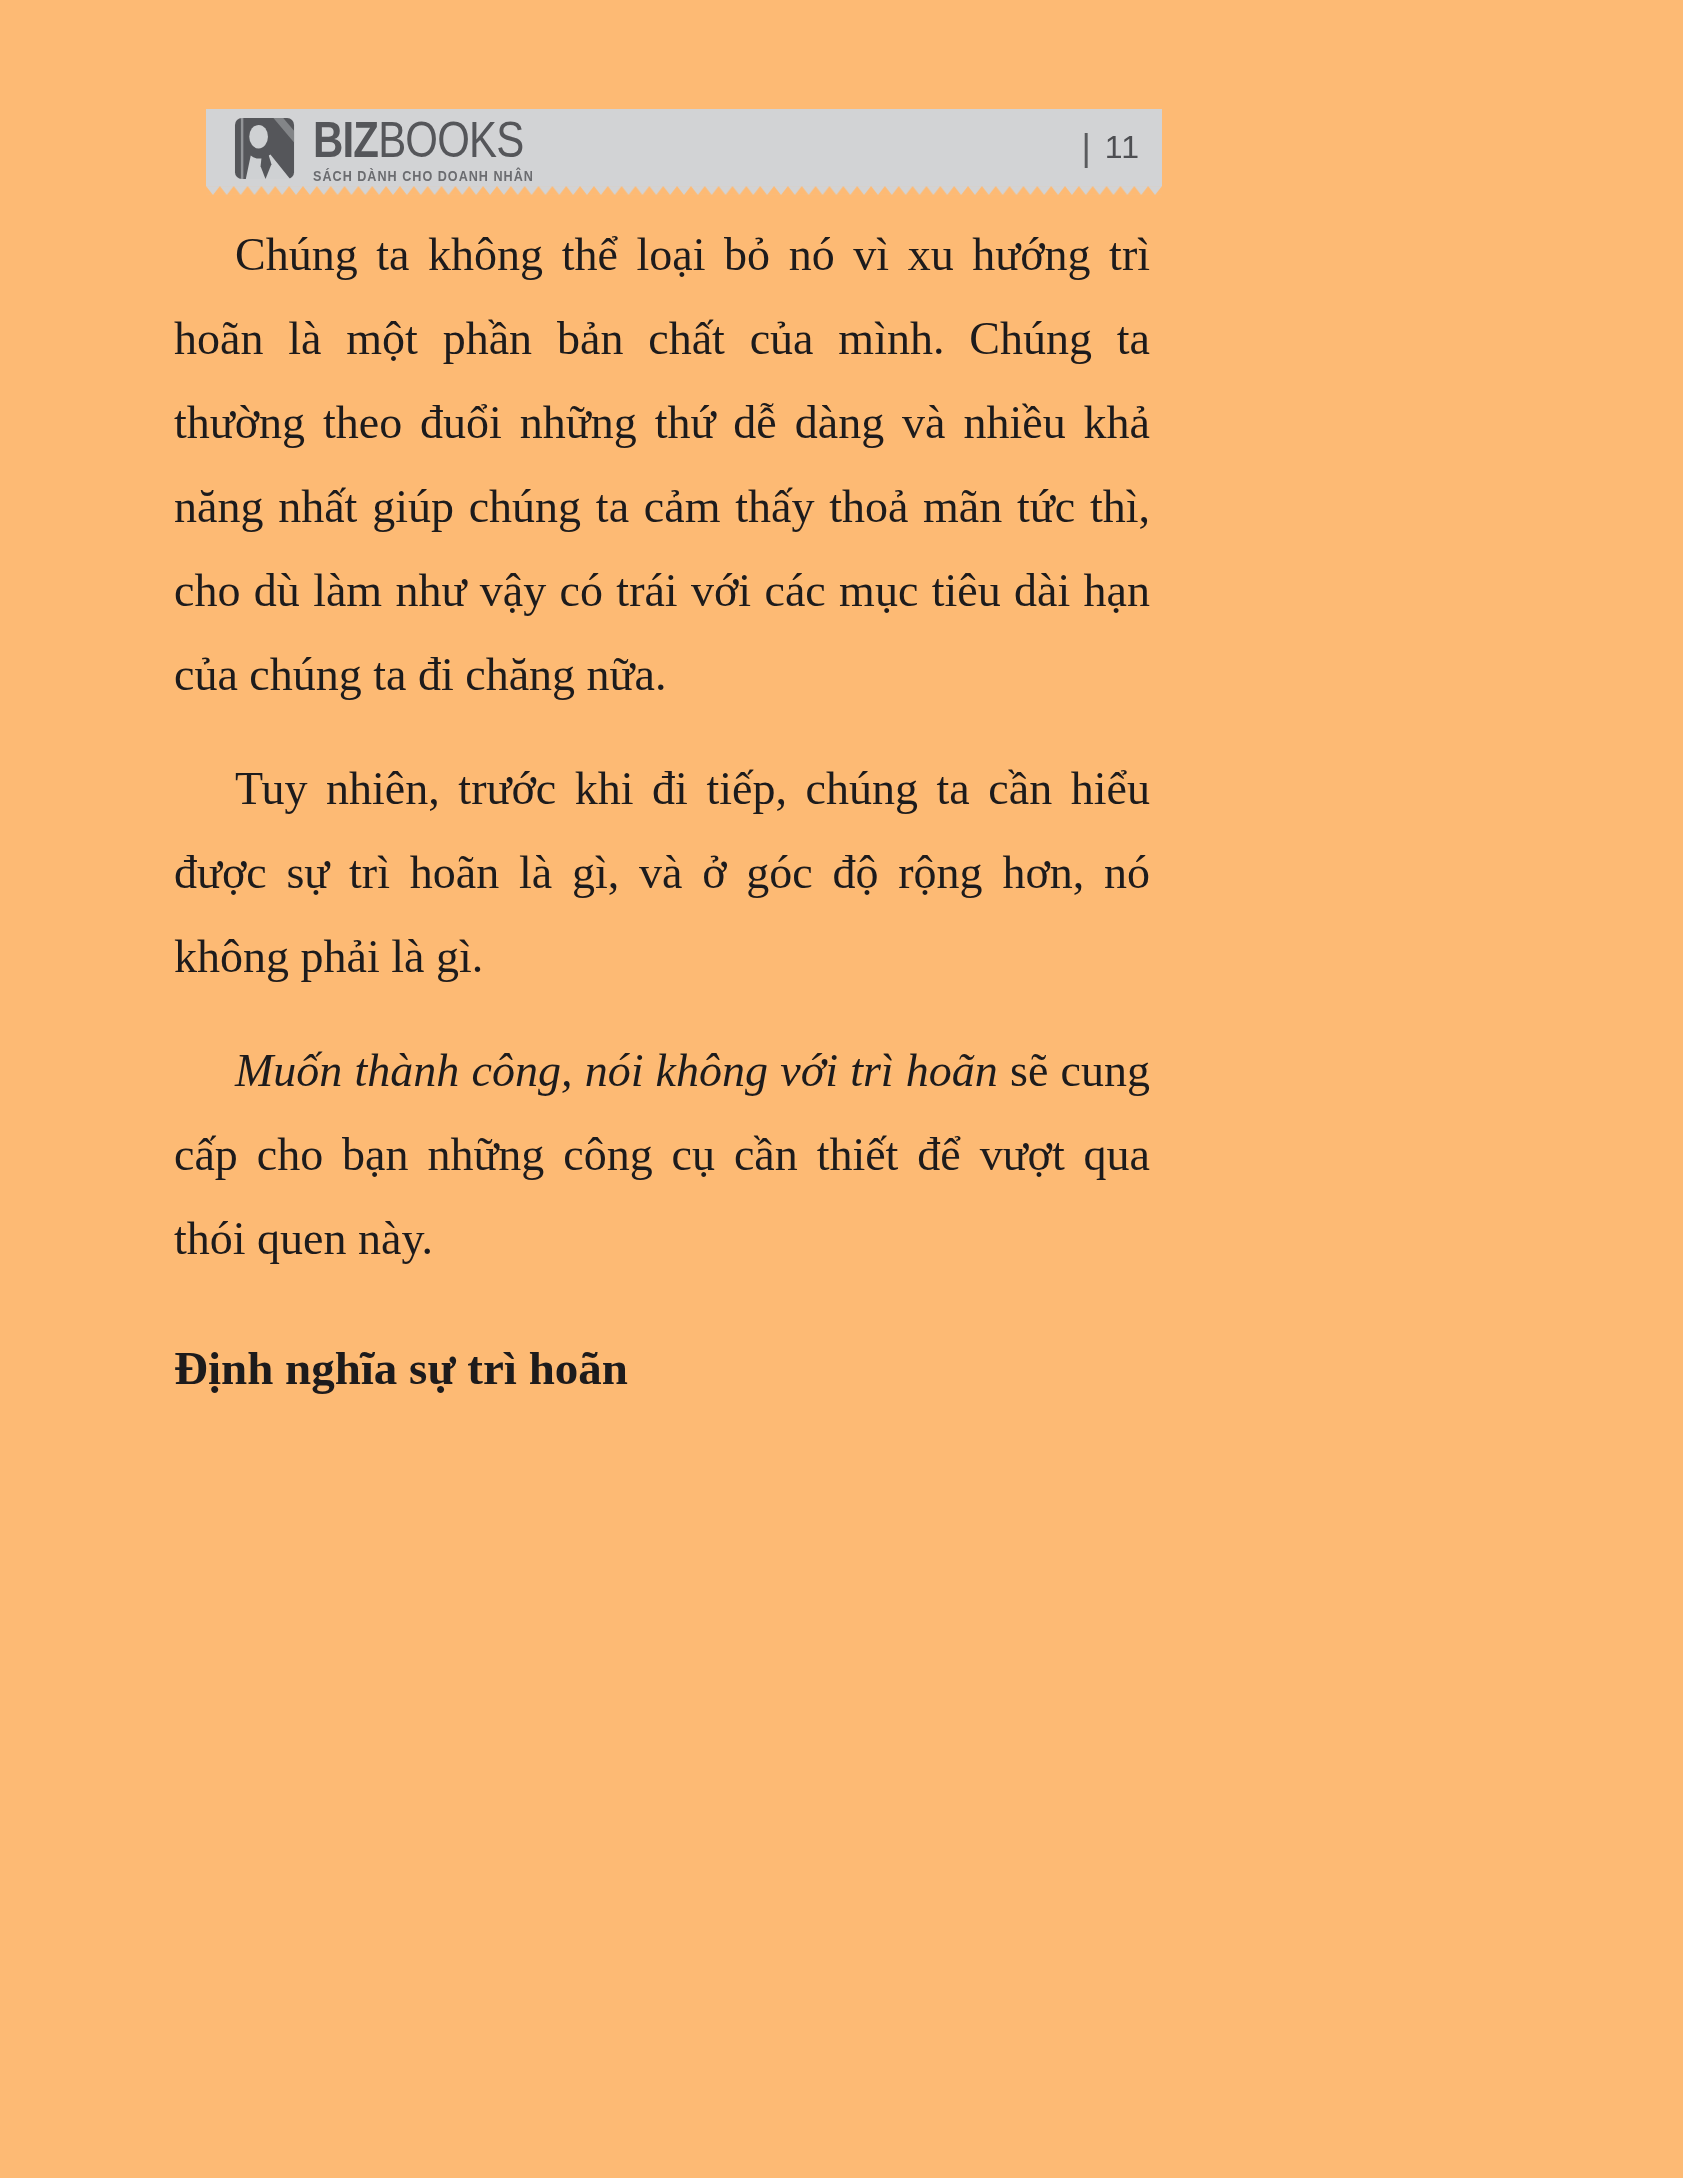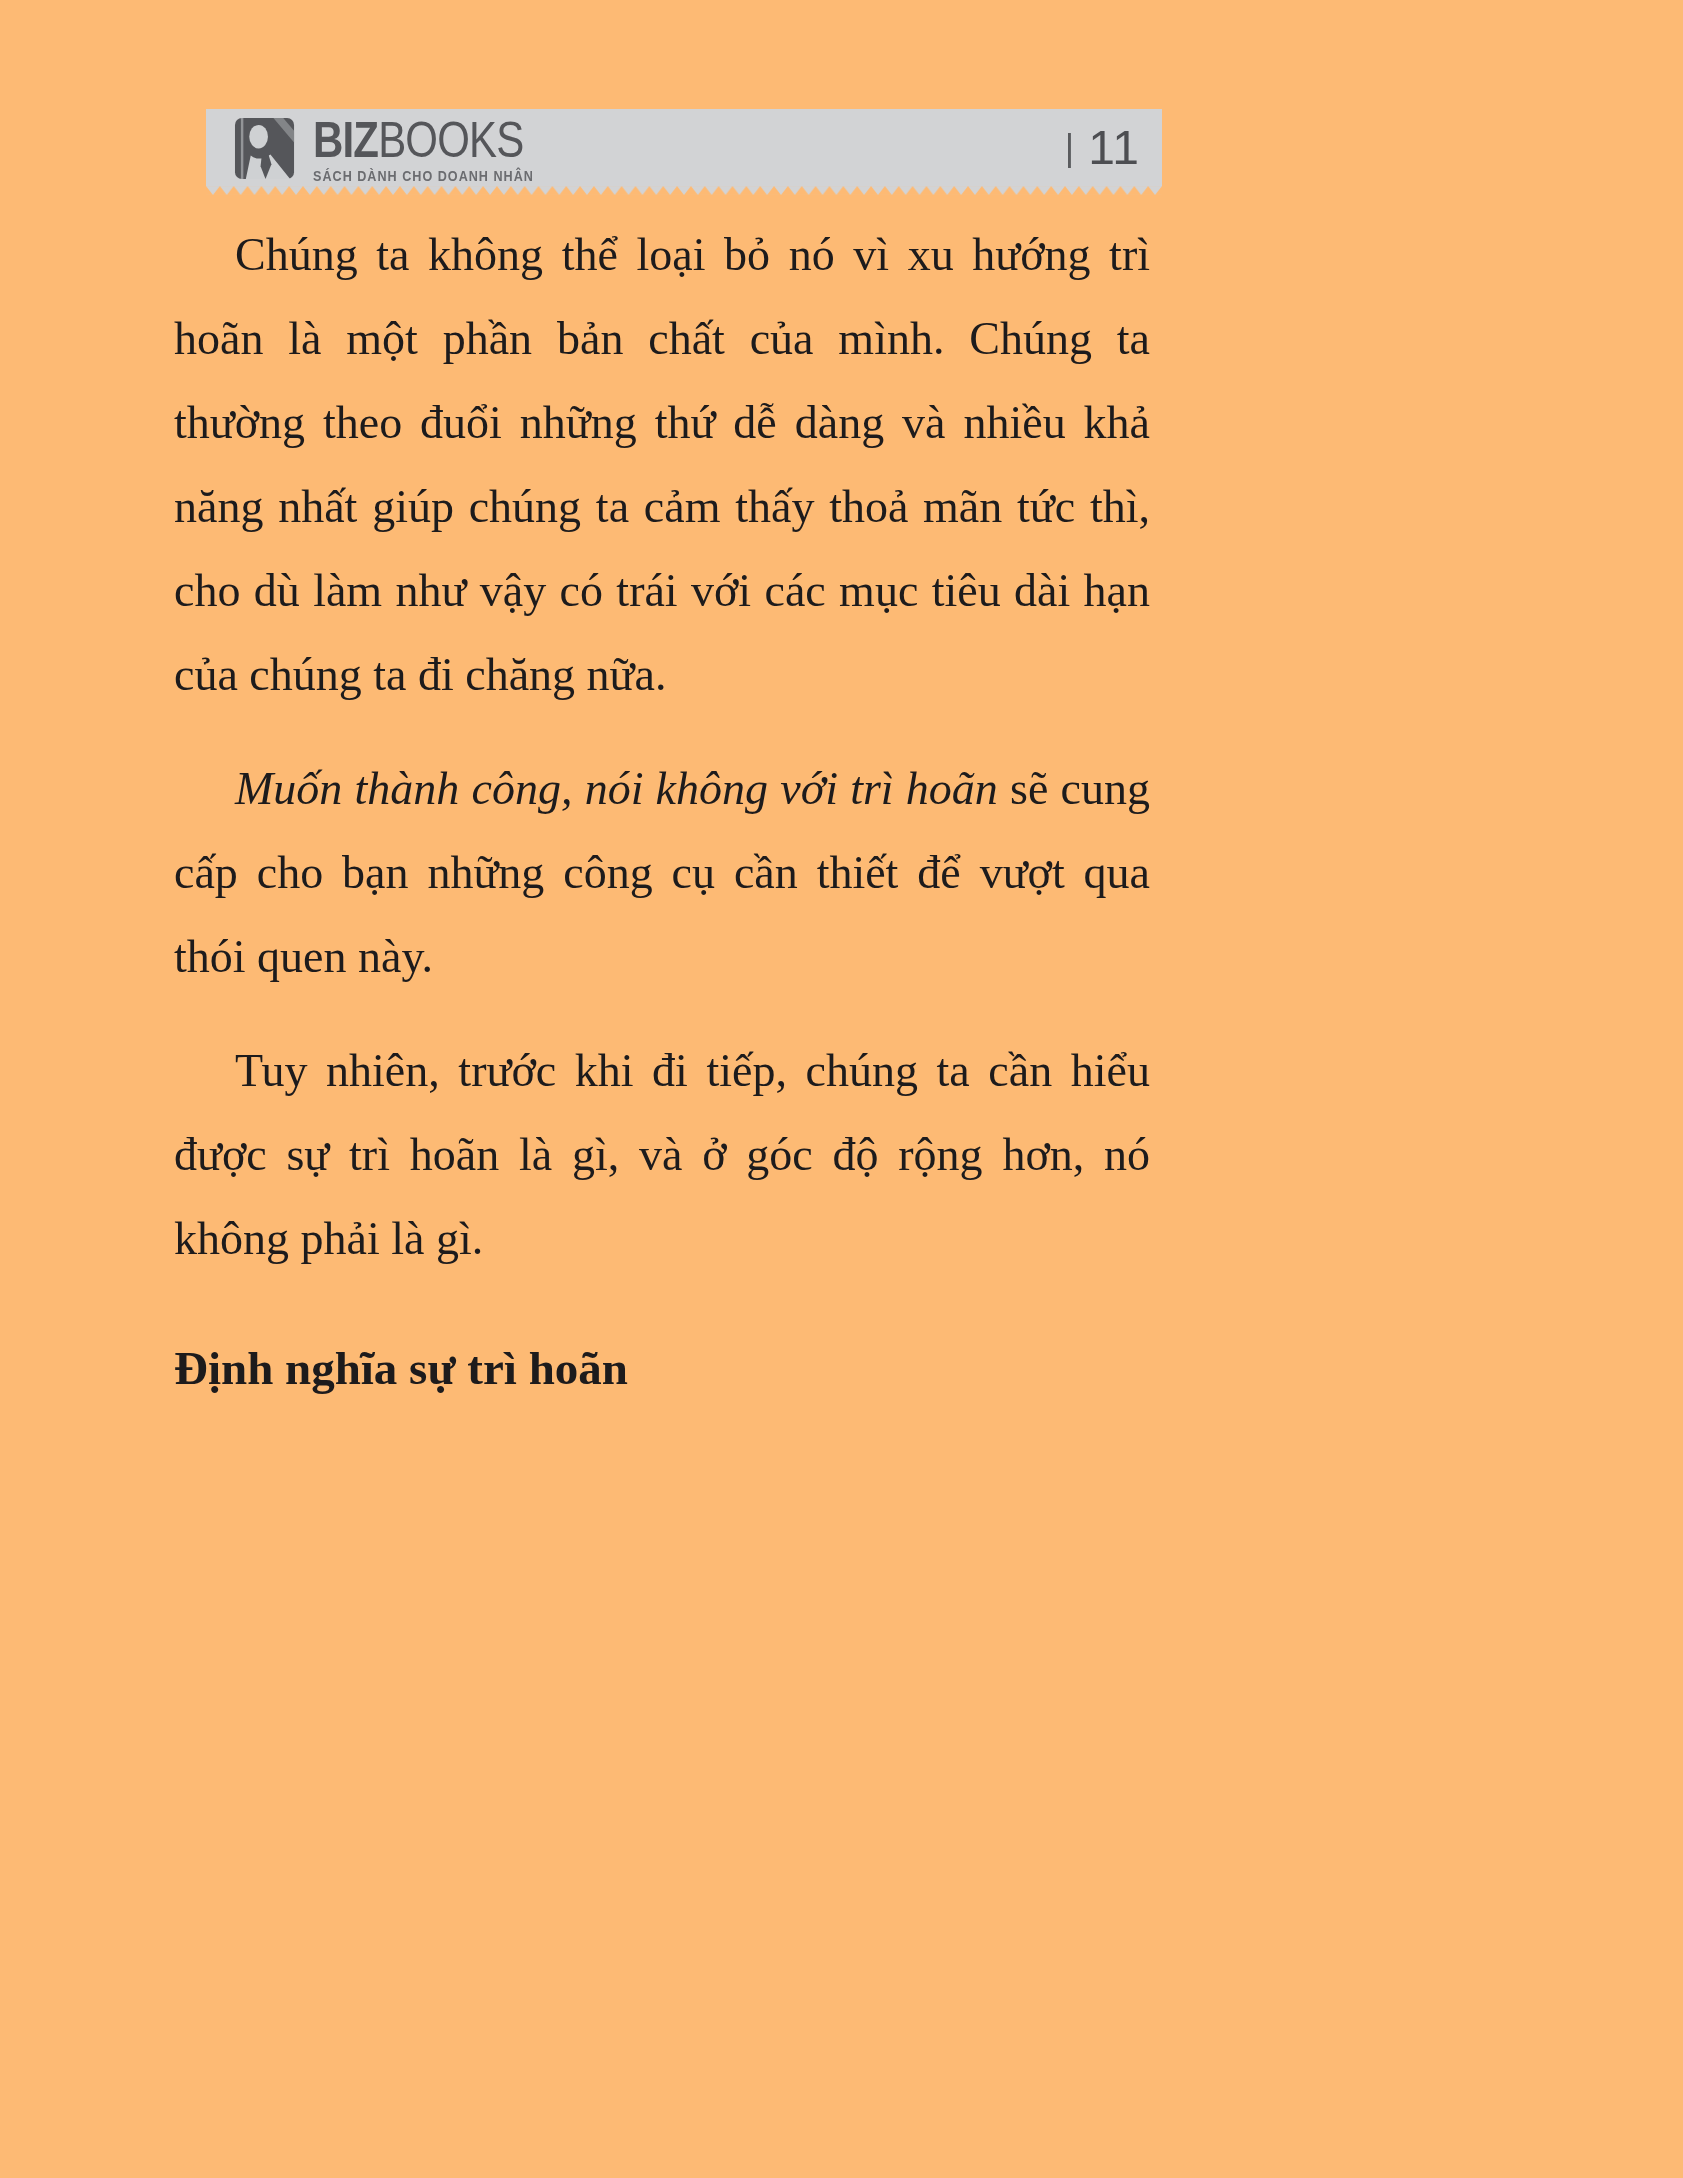--- a/index.html
+++ b/index.html
@@ -69,21 +69,21 @@
     font-family: "Liberation Sans", sans-serif;
     color: #4d4e52;
   }
   .page-number-sep {
     font-size: 36px;
     font-weight: 300;
     color: #5a5b5e;
     margin-right: 14px;
   }
   .page-number-val {
-    font-size: 48px;
+    font-size: 32px;
     font-weight: 500;
     letter-spacing: 1px;
   }
 
   
   .body-text {
     position: absolute;
     left: 174px;
     top: 213px;
     width: 976px;
@@ -136,19 +136,19 @@
     <defs>
       <pattern id="saw" width="14" height="9" patternUnits="userSpaceOnUse">
         <path d="M0 0 H14 L7 9 Z" fill="#d2d3d5"></path>
       </pattern>
     </defs>
     <rect width="966" height="9" fill="url(#saw)"></rect>
   </svg>
 
   <div class="body-text">
     <p>Chúng ta không thể loại bỏ nó vì xu hướng trì hoãn là một phần bản chất của mình. Chúng ta thường theo đuổi những thứ dễ dàng và nhiều khả năng nhất giúp chúng ta cảm thấy thoả mãn tức thì, cho dù làm như vậy có trái với các mục tiêu dài hạn của chúng ta đi chăng nữa.</p>
+    <p>Tuy nhiên, trước khi đi tiếp, chúng ta cần hiểu được sự trì hoãn là gì, và ở góc độ rộng hơn, nó không phải là gì.</p>
     <p><span class="book-title-italic">Muốn thành công, nói không với trì hoãn</span><span> sẽ cung cấp cho bạn những công cụ cần thiết để vượt qua thói quen này.</span></p>
-    <p>Tuy nhiên, trước khi đi tiếp, chúng ta cần hiểu được sự trì hoãn là gì, và ở góc độ rộng hơn, nó không phải là gì.</p>
     <div class="section-heading">Định nghĩa sự trì hoãn</div>
   </div>
 
 </div>
 
 
 </body></html>

